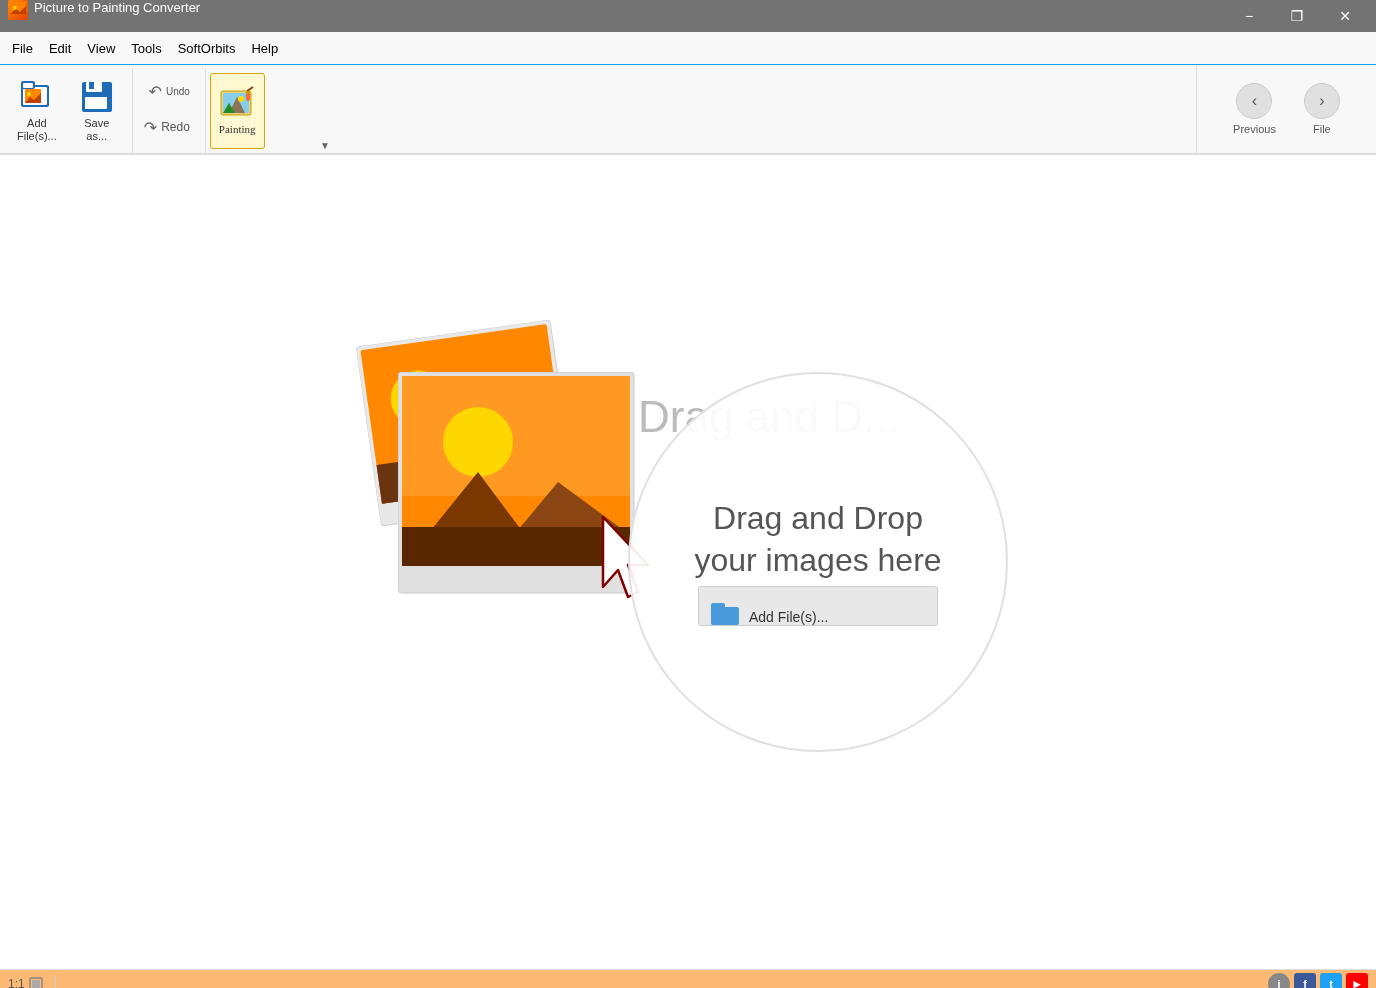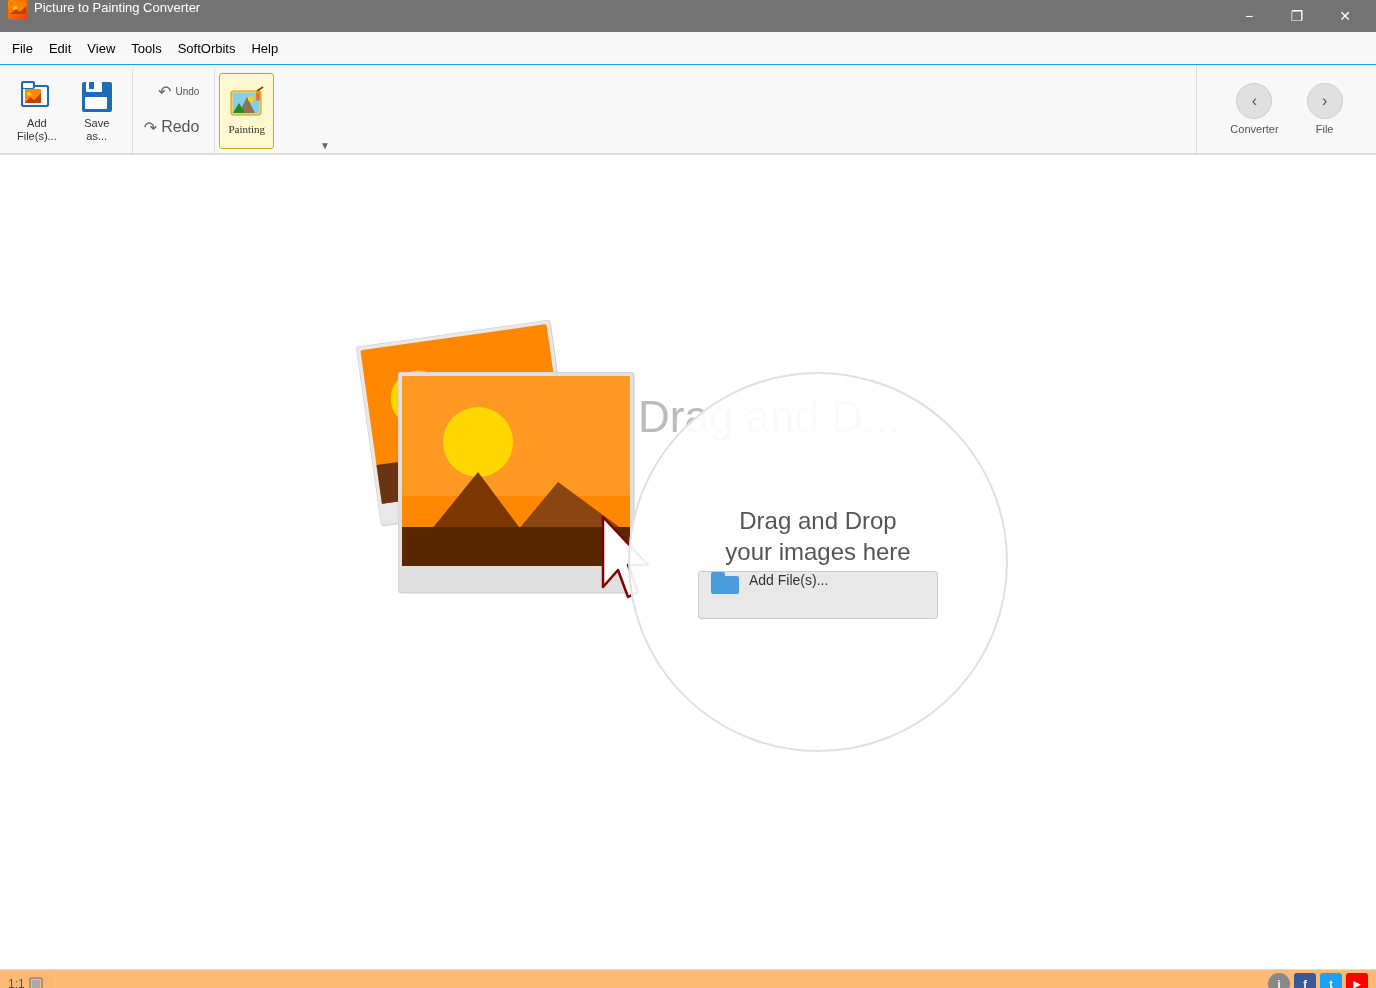--- a/index.html
+++ b/index.html
@@ -184,36 +184,36 @@
       background: rgba(255,255,255,0.92);
       border: 2px solid #e0e0e0;
       display: flex;
       flex-direction: column;
       align-items: center;
       justify-content: center;
       z-index: 10;
     }
 
     .circle-drag-text {
-      font-size: 24px;
+      font-size: 32px;
       font-weight: 300;
       color: #555;
       text-align: center;
       line-height: 1.3;
       margin-bottom: 4px;
     }
 
     .add-files-btn {
       width: 240px;
-      height: 48px;
+      height: 40px;
       background: #e8e8e8;
       border: 1px solid #ccc;
       border-radius: 3px;
       display: flex;
-      align-items: flex-start;
+      align-items: flex-end;
       padding: 0 12px;
       gap: 10px;
       cursor: pointer;
       font-size: 14px;
       color: #333;
     }
 
     .folder-icon-btn {
       width: 28px; height: 22px;
       position: relative;
@@ -336,21 +336,21 @@
     <div class="ribbon-btn-small" style="height:34px;">
       <div style="display:flex;align-items:center;gap:4px;">
         <span style="font-size:16px; color:#666;">↶</span>
         <span style="font-size:10px; color:#555;">Undo</span>
       </div>
     </div>
 
     <div class="ribbon-btn-small" style="height:34px;">
       <div style="display:flex;align-items:center;gap:4px;">
         <span style="font-size:16px; color:#666;">↷</span>
-        <span style="font-size:16px; color:#555;">Redo</span>
+        <span style="font-size:12px; color:#555;">Redo</span>
       </div>
     </div>
   </div>
 
   <div class="ribbon-group" style="border-right:none;">
 
     <div class="ribbon-btn painting-active">
       <div class="ribbon-icon">
         <svg width="36" height="36" viewBox="0 0 36 36">
           <rect x="2" y="6" width="30" height="24" rx="2" fill="#e8d080" stroke="#c8a000" stroke-width="1"></rect>
@@ -368,21 +368,21 @@
       </div>
       <span class="ribbon-btn-label">Painting</span>
     </div>
   </div>
 
   <div class="ribbon-expand">▼</div>
 
   <div class="ribbon-nav">
     <div class="nav-btn">
       <div class="nav-circle">‹</div>
-      <span>Converter</span>
+      <span>Previous</span>
     </div>
     <div class="nav-btn">
       <div class="nav-circle">›</div>
       <span>File</span>
     </div>
   </div>
 </div>
 
 <div class="main-content">
   <div class="drop-area">

